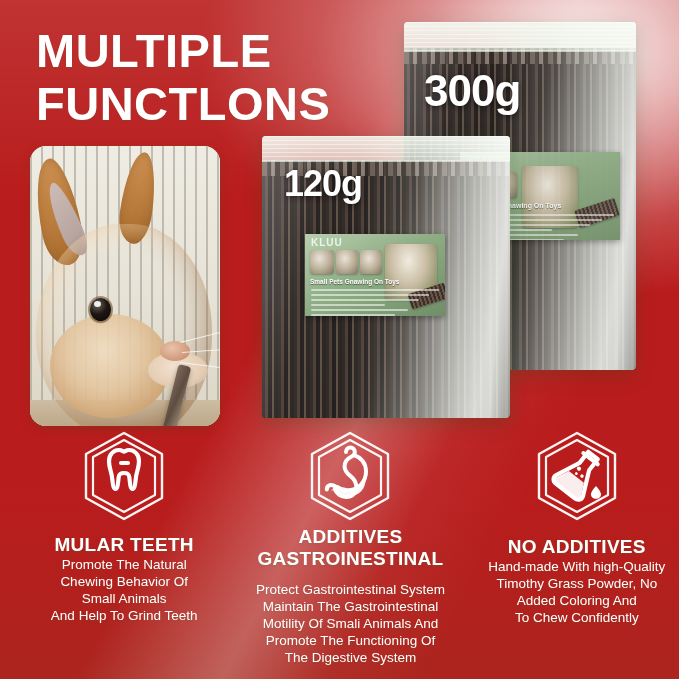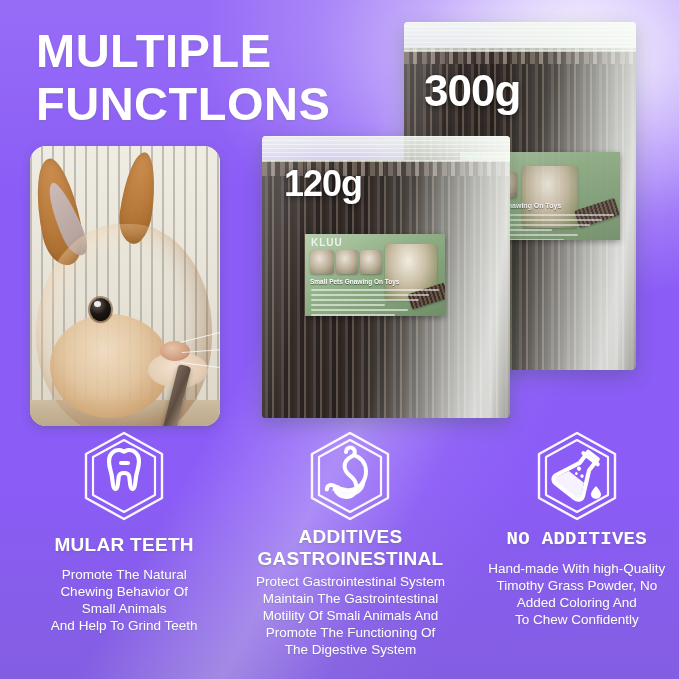--- a/index.html
+++ b/index.html
@@ -4,21 +4,21 @@
 <style>
   html,body{margin:0;padding:0;}
   body{
     width:679px;height:679px;
     font-family:"Liberation Sans", sans-serif;
     overflow:hidden;
   }
   #poster{
     position:relative;
     width:679px;height:679px;
-    background:#8b5cf6;
+    background:#b91c1c;
     overflow:hidden;
   }
   
   .bg-glow-a{
     position:absolute;left:0;top:0;width:679px;height:679px;
     background:radial-gradient(ellipse 520px 330px at 86% 8%,
         rgba(255,255,255,.92) 0%,
         rgba(255,255,255,.55) 26%,
         rgba(255,255,255,.18) 52%,
         rgba(255,255,255,0) 74%);
@@ -291,31 +291,30 @@
   .hexwrap svg{display:block;width:96px;height:96px;}
   .feature-title{
     margin-top:6px;
     color:#ffffff;font-weight:bold;
     font-size:19px;line-height:22px;
     text-align:center;
     letter-spacing:.3px;
     text-shadow:0 1px 2px rgba(70,120,55,.3);
   }
   .feature-body{
-    margin-top:10px;
     color:#ffffff;
     font-size:13.5px;line-height:17px;
     text-align:center;
     text-shadow:0 1px 1px rgba(70,120,55,.22);
   }
   .feature-body span{display:block;}
   .f1 .feature-title{margin-top:10px;}
   .f2 .feature-title{margin-top:2px;}
-  .f2 .feature-body{margin-top:3px;}
-  .f3 .feature-title{margin-top:4px;font-family:Liberation Mono, monospace;}
+  .f2 .feature-body{margin-top:11px;}
+  .f3 .feature-title{margin-top:12px;}
 </style>
 </head>
 <body>
 
 <div id="poster">
 
   <div class="bg-glow-a"></div>
   <div class="bg-glow-b"></div>
   <div class="bg-glow-c"></div>
 

